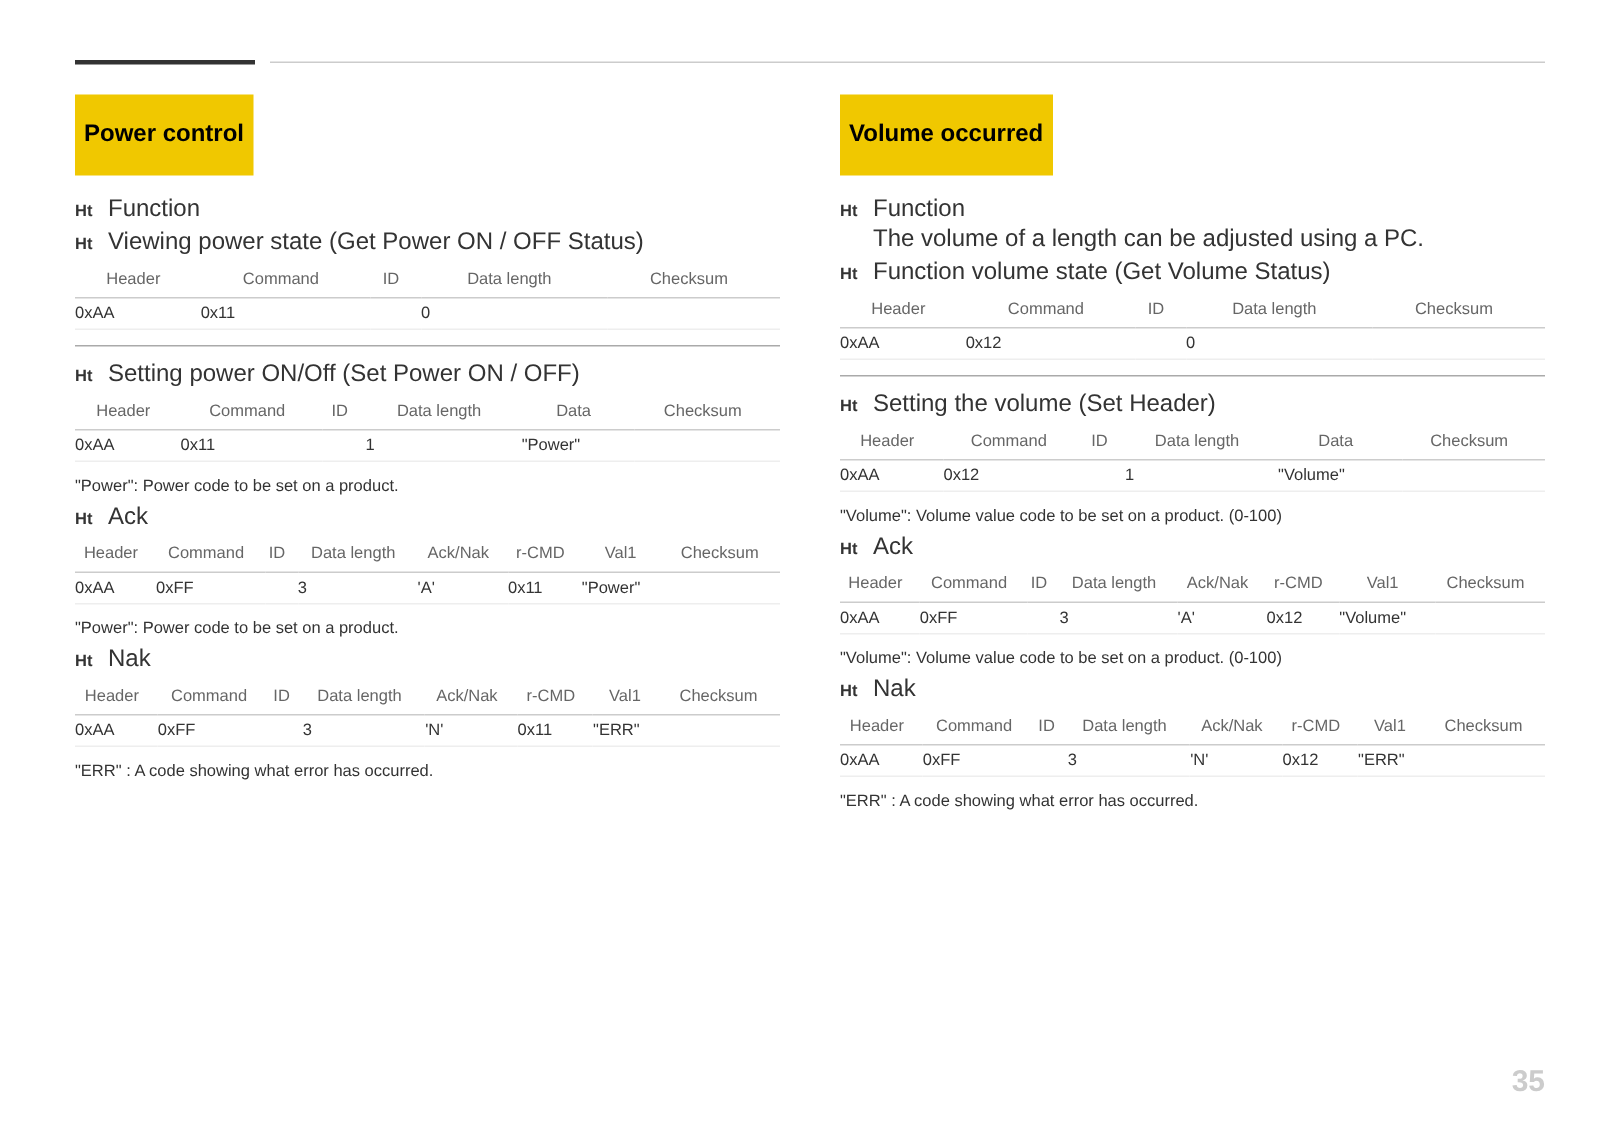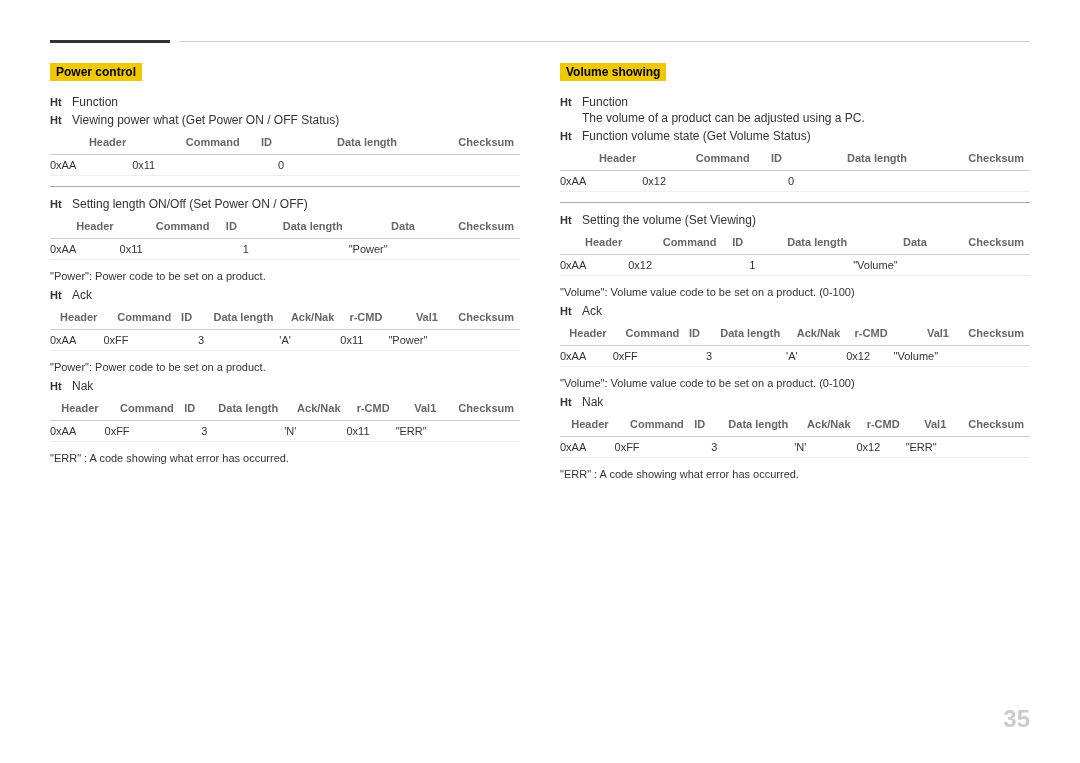--- a/index.html
+++ b/index.html
@@ -16,65 +16,65 @@
     .page-container {
       display: flex;
       gap: 40px;
     }
 
     .column {
       flex: 1;
     }
 
     .section-title {
-      font-size: 12px;
+      font-size: 16px;
       font-weight: bold;
       color: #000;
       background: #f0c800;
       display: inline-block;
-      padding: 2px 6px;
+      padding: 18px 6px;
       margin-bottom: 14px;
     }
 
     .ht-row {
       display: flex;
       align-items: baseline;
       gap: 6px;
       margin-bottom: 2px;
     }
 
     .ht-label {
       font-weight: bold;
       font-size: 11px;
       color: #333;
       min-width: 16px;
     }
 
     .ht-text {
-      font-size: 12px;
+      font-size: 16px;
       color: #333;
     }
 
     .ht-section {
       margin-bottom: 4px;
     }
 
     .table-wrapper {
       margin: 6px 0 10px 0;
     }
 
     table {
       width: 100%;
       border-collapse: collapse;
       font-size: 11px;
     }
 
     table thead tr th {
-      text-align: right;
-      font-weight: bold;
+      text-align: center;
+      font-weight: normal;
       color: #666;
       padding: 3px 6px 6px 0;
       border-bottom: 1px solid #ccc;
     }
 
     table tbody tr td {
       text-align: left;
       padding: 4px 6px 4px 0;
       color: #333;
       border-bottom: 1px solid #eee;
@@ -90,21 +90,21 @@
     .note-text {
       font-size: 11px;
       color: #333;
       margin: 4px 0;
     }
 
     .page-number {
       position: absolute;
       bottom: 30px;
       right: 50px;
-      font-size: 24px;
+      font-size: 20px;
       color: #ccc;
       font-weight: bold;
     }
 
     .header-line {
       display: flex;
       align-items: center;
       margin-bottom: 20px;
     }
 
@@ -140,21 +140,21 @@
       <div class="ht-row">
         <span class="ht-label">Ht</span>
         <span class="ht-text">Function</span>
       </div>
     </div>
 
     
     <div class="ht-section">
       <div class="ht-row">
         <span class="ht-label">Ht</span>
-        <span class="ht-text">Viewing power what (Get Power ON / OFF Status)</span>
+        <span class="ht-text">Viewing power state (Get Power ON / OFF Status)</span>
       </div>
       <div class="table-wrapper">
         <table>
           <thead>
             <tr>
               <th>Header</th>
               <th>Command</th>
               <th>ID</th>
               <th>Data length</th>
               <th>Checksum</th>
@@ -172,21 +172,21 @@
         </table>
       </div>
     </div>
 
     <hr class="section-divider">
 
     
     <div class="ht-section">
       <div class="ht-row">
         <span class="ht-label">Ht</span>
-        <span class="ht-text">Setting length ON/Off (Set Power ON / OFF)</span>
+        <span class="ht-text">Setting power ON/Off (Set Power ON / OFF)</span>
       </div>
       <div class="table-wrapper">
         <table>
           <thead>
             <tr>
               <th>Header</th>
               <th>Command</th>
               <th>ID</th>
               <th>Data length</th>
               <th>Data</th>
@@ -280,30 +280,30 @@
           </tbody>
         </table>
       </div>
       <p class="note-text">"ERR" : A code showing what error has occurred.</p>
     </div>
 
   </div>
 
   <div class="column">
 
-    <div class="section-title">Volume showing</div>
+    <div class="section-title">Volume occurred</div>
 
     
     <div class="ht-section">
       <div class="ht-row">
         <span class="ht-label">Ht</span>
         <span class="ht-text">Function</span>
       </div>
       <div style="padding-left:22px;">
-        <span class="ht-text">The volume of a product can be adjusted using a PC.</span>
+        <span class="ht-text">The volume of a length can be adjusted using a PC.</span>
       </div>
     </div>
 
     
     <div class="ht-section">
       <div class="ht-row">
         <span class="ht-label">Ht</span>
         <span class="ht-text">Function volume state (Get Volume Status)</span>
       </div>
       <div class="table-wrapper">
@@ -329,21 +329,21 @@
         </table>
       </div>
     </div>
 
     <hr class="section-divider">
 
     
     <div class="ht-section">
       <div class="ht-row">
         <span class="ht-label">Ht</span>
-        <span class="ht-text">Setting the volume (Set Viewing)</span>
+        <span class="ht-text">Setting the volume (Set Header)</span>
       </div>
       <div class="table-wrapper">
         <table>
           <thead>
             <tr>
               <th>Header</th>
               <th>Command</th>
               <th>ID</th>
               <th>Data length</th>
               <th>Data</th>

